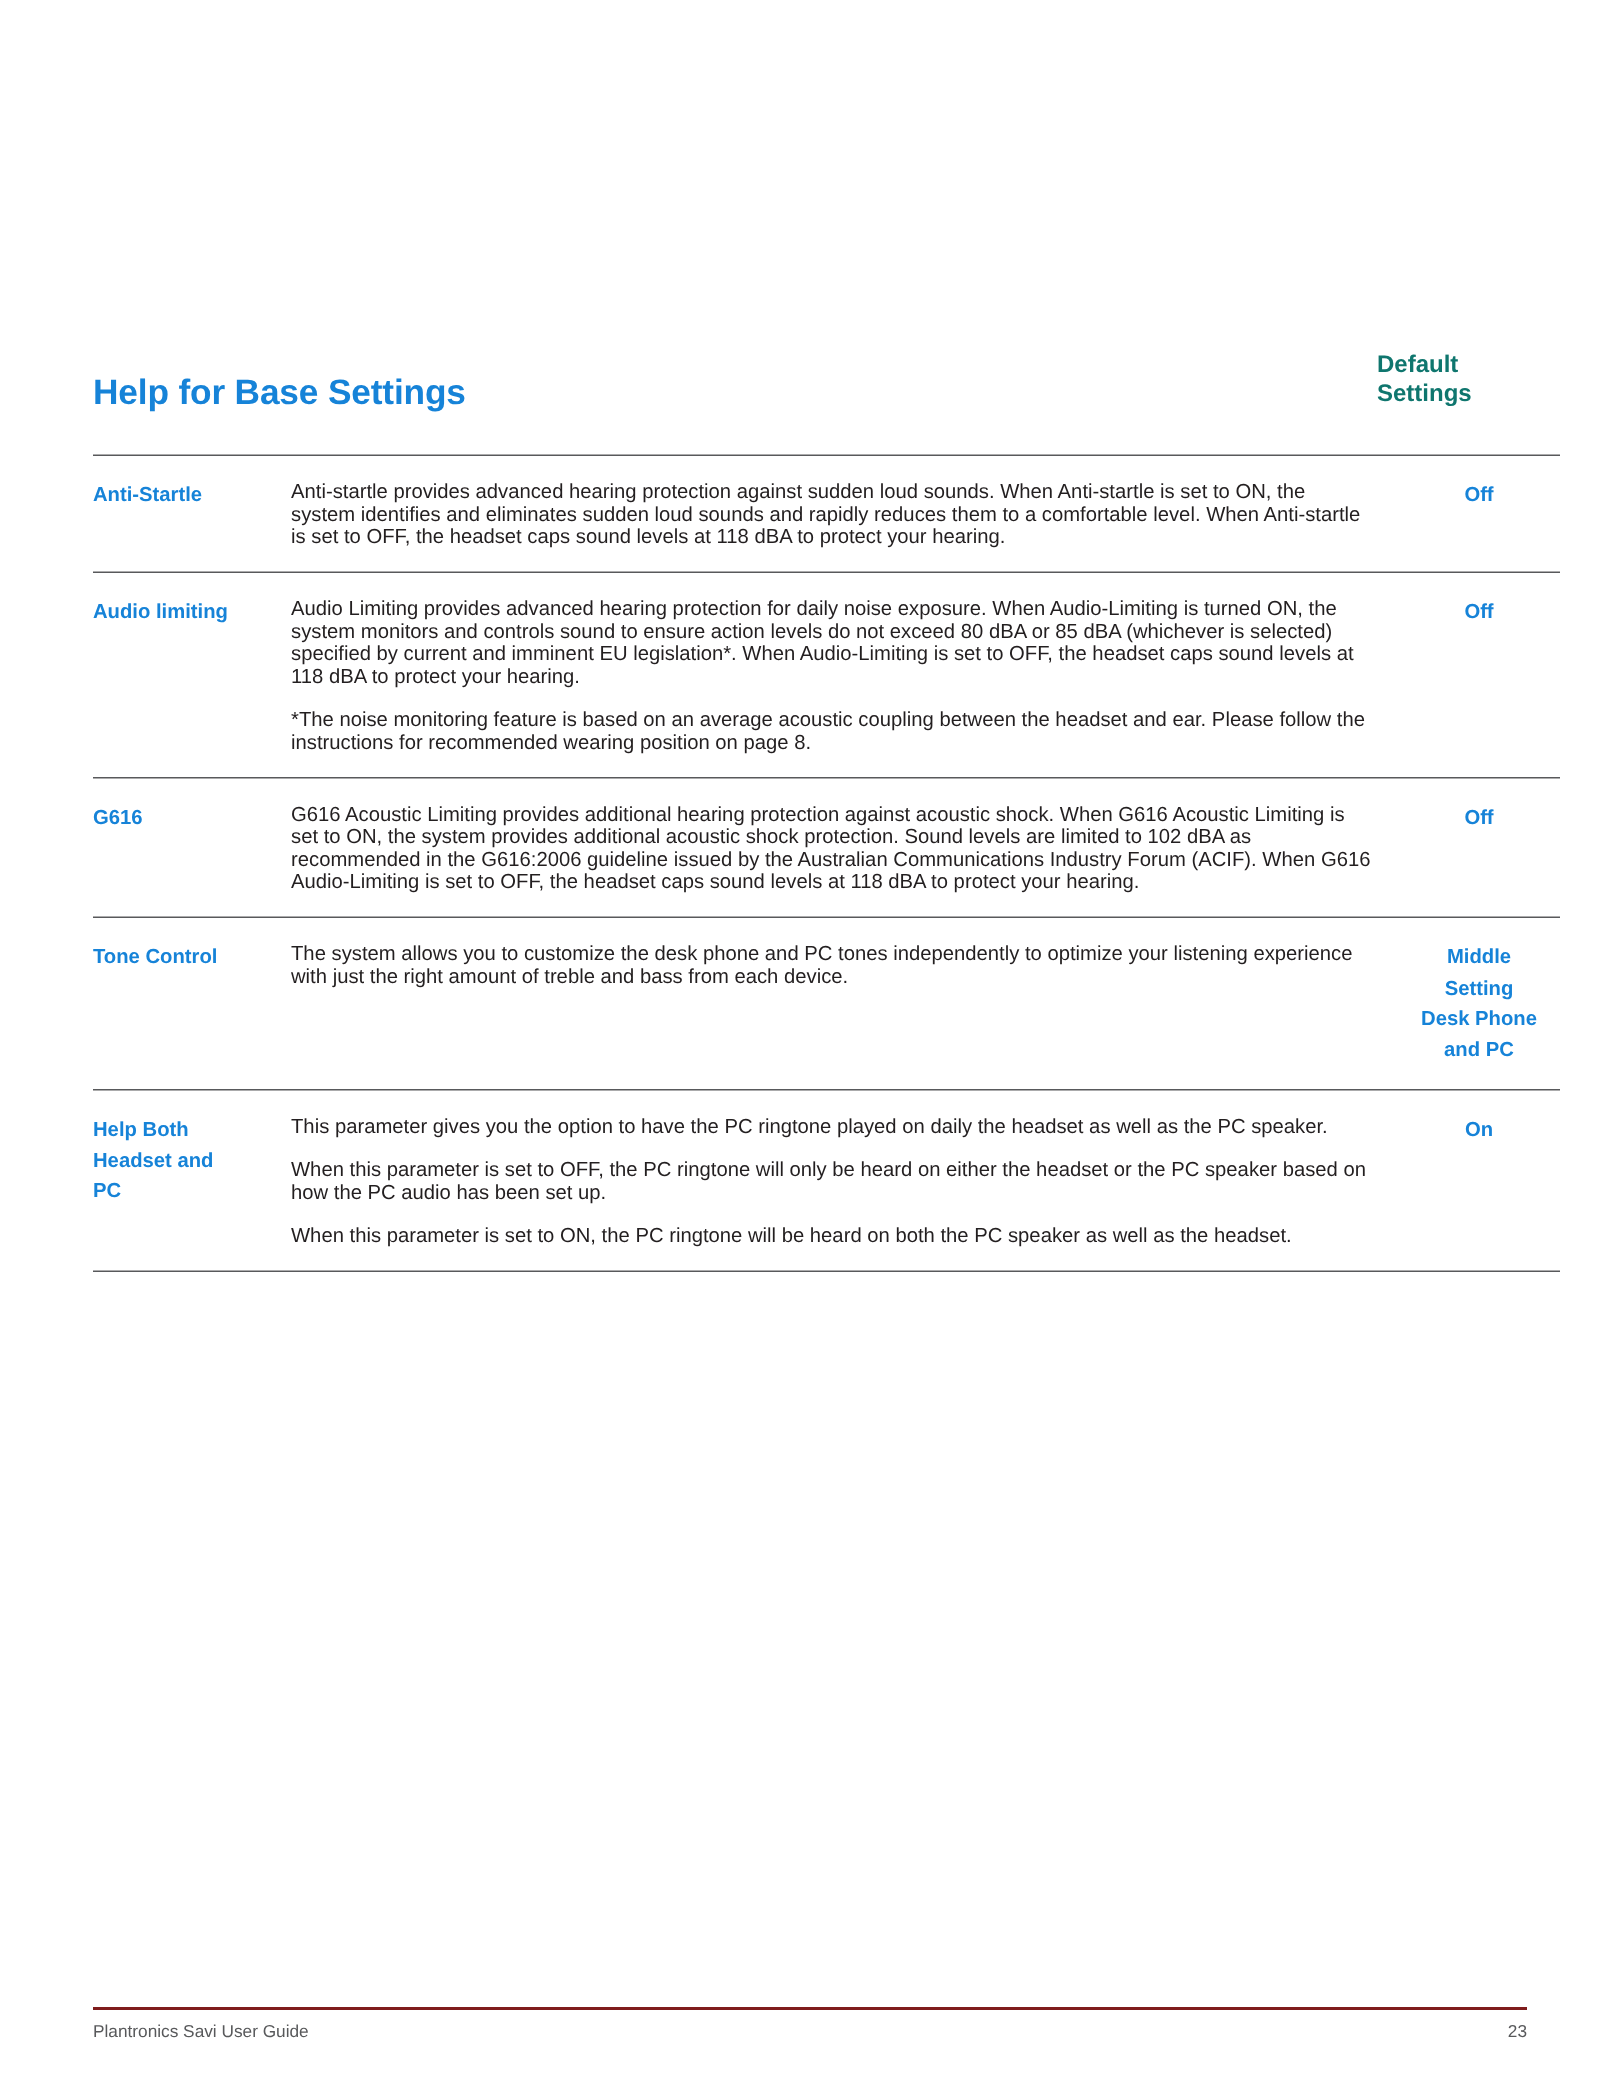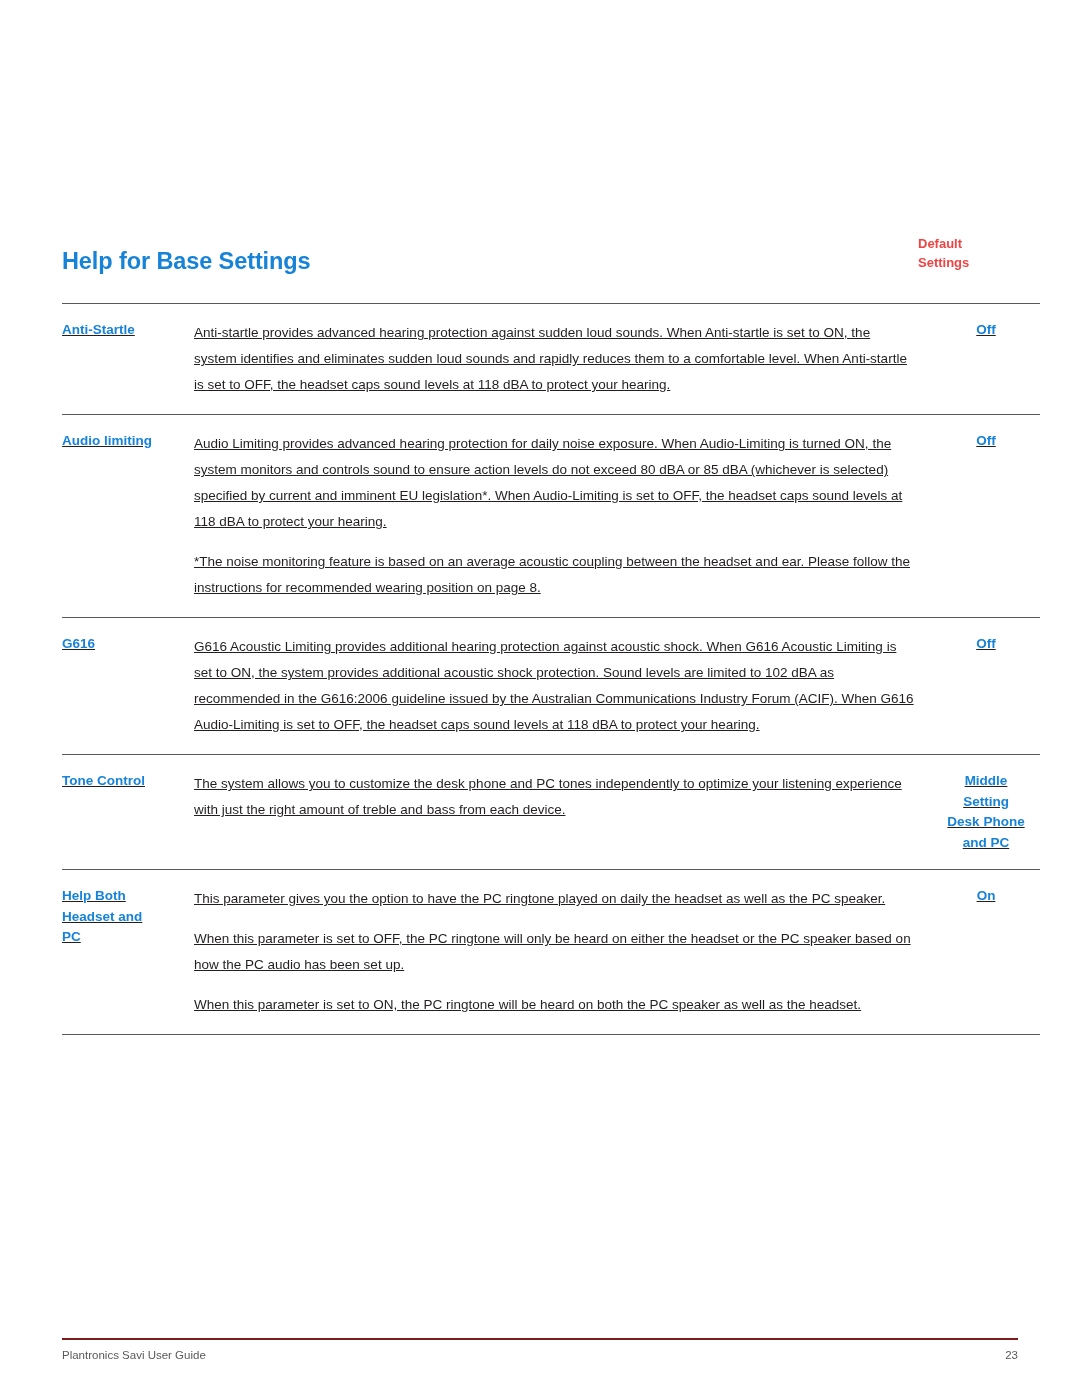--- a/index.html
+++ b/index.html
@@ -40,41 +40,40 @@
     font-weight: bold;
     color: #1683d8;
     letter-spacing: -0.1px;
     white-space: nowrap;
   }
   .default-settings-head {
     position: absolute;
     left: 856px;
     top: 6px;
     width: 120px;
-    font-size: 13px;
-    font-weight: bold;
-    color: #ef4444;
+    font-size: 16px;
+    font-weight: bold;
+    color: #0f766e;
     line-height: 19px;
   }
   .default-settings-head span {
     display: block;
   }
 
   
   .settings-table {
     position: absolute;
     left: 62px;
     top: 303px;
     width: 956px;
     border-collapse: collapse;
     table-layout: fixed;
   }
   .settings-table tr {
     vertical-align: top;
-    text-decoration: underline;
   }
   .settings-table td {
     padding: 0;
     border-top: 1px solid #58595b;
   }
   .settings-table tr.last-rule td {
     border-bottom: 1.6px solid #58595b;
   }
 
   .col-name {
@@ -110,21 +109,21 @@
     color: #1683d8;
     line-height: 20.5px;
     text-align: center;
   }
   .setting-default span {
     display: block;
   }
 
   .desc-para {
     font-size: 13.5px;
-    line-height: 26px;
+    line-height: 15px;
     color: #231f20;
     margin: 0 0 14px 0;
   }
   .desc-para:last-child {
     margin-bottom: 0;
   }
 
   
   .footer {
     position: absolute;

